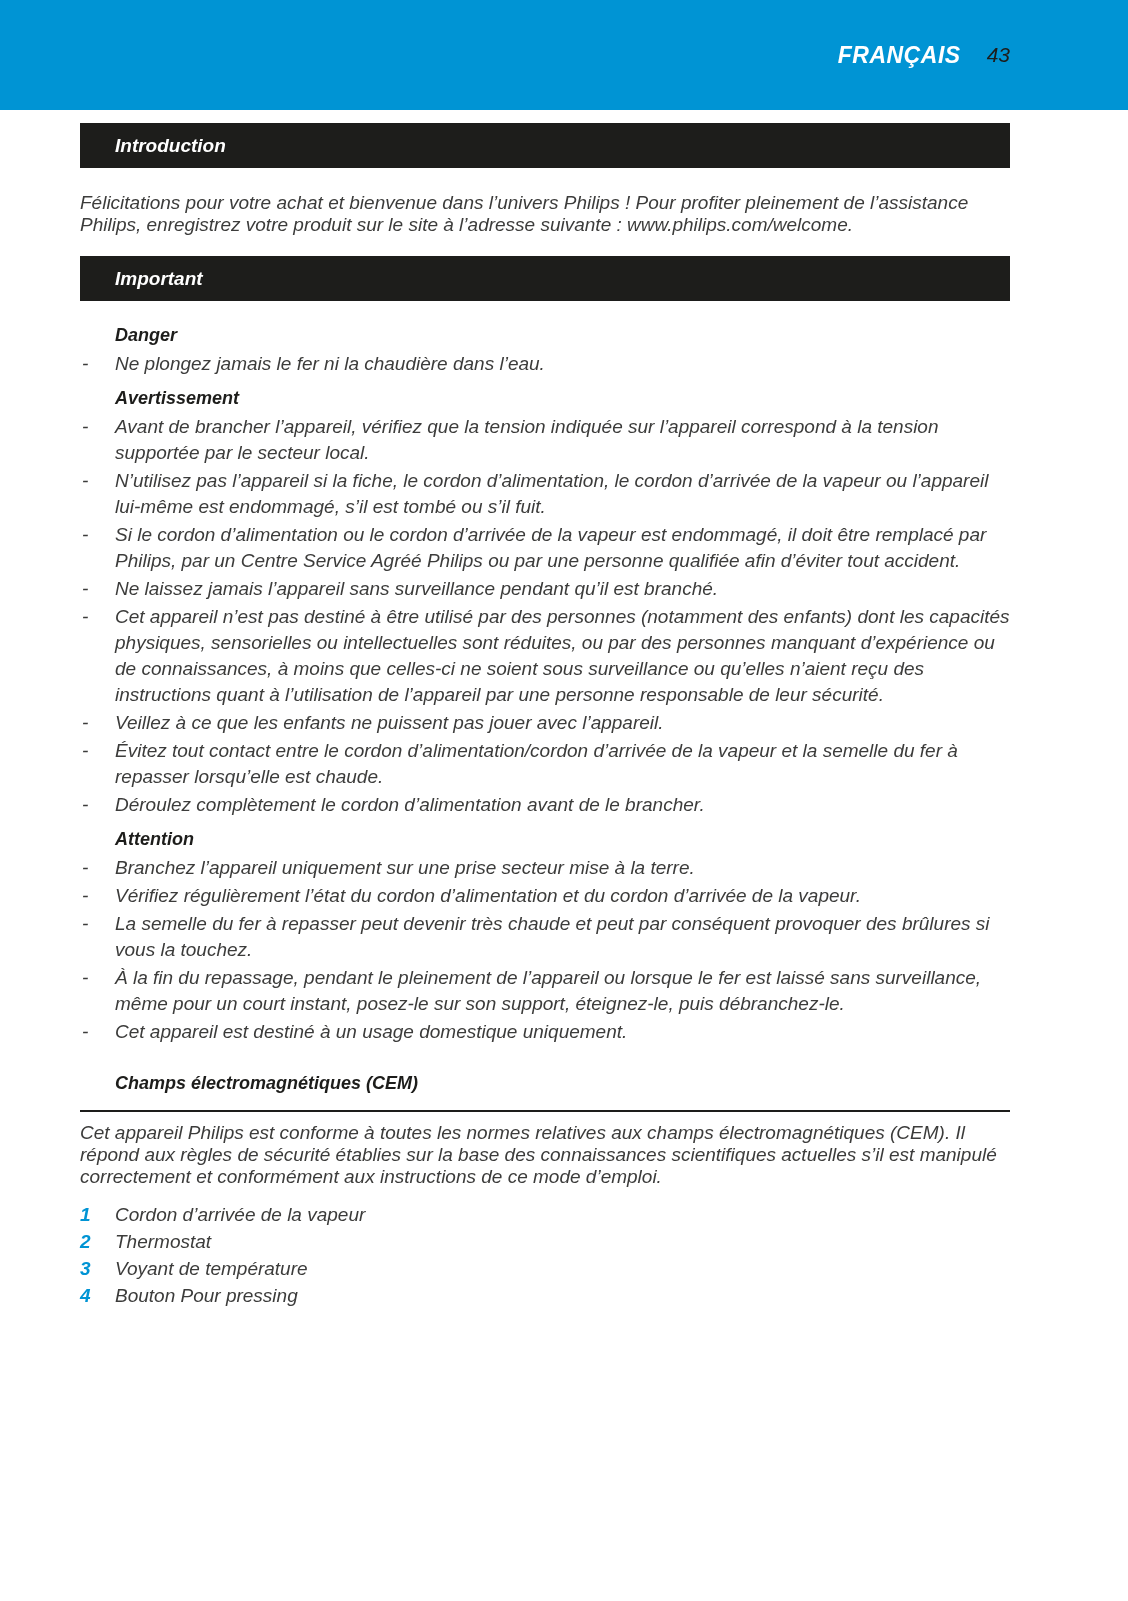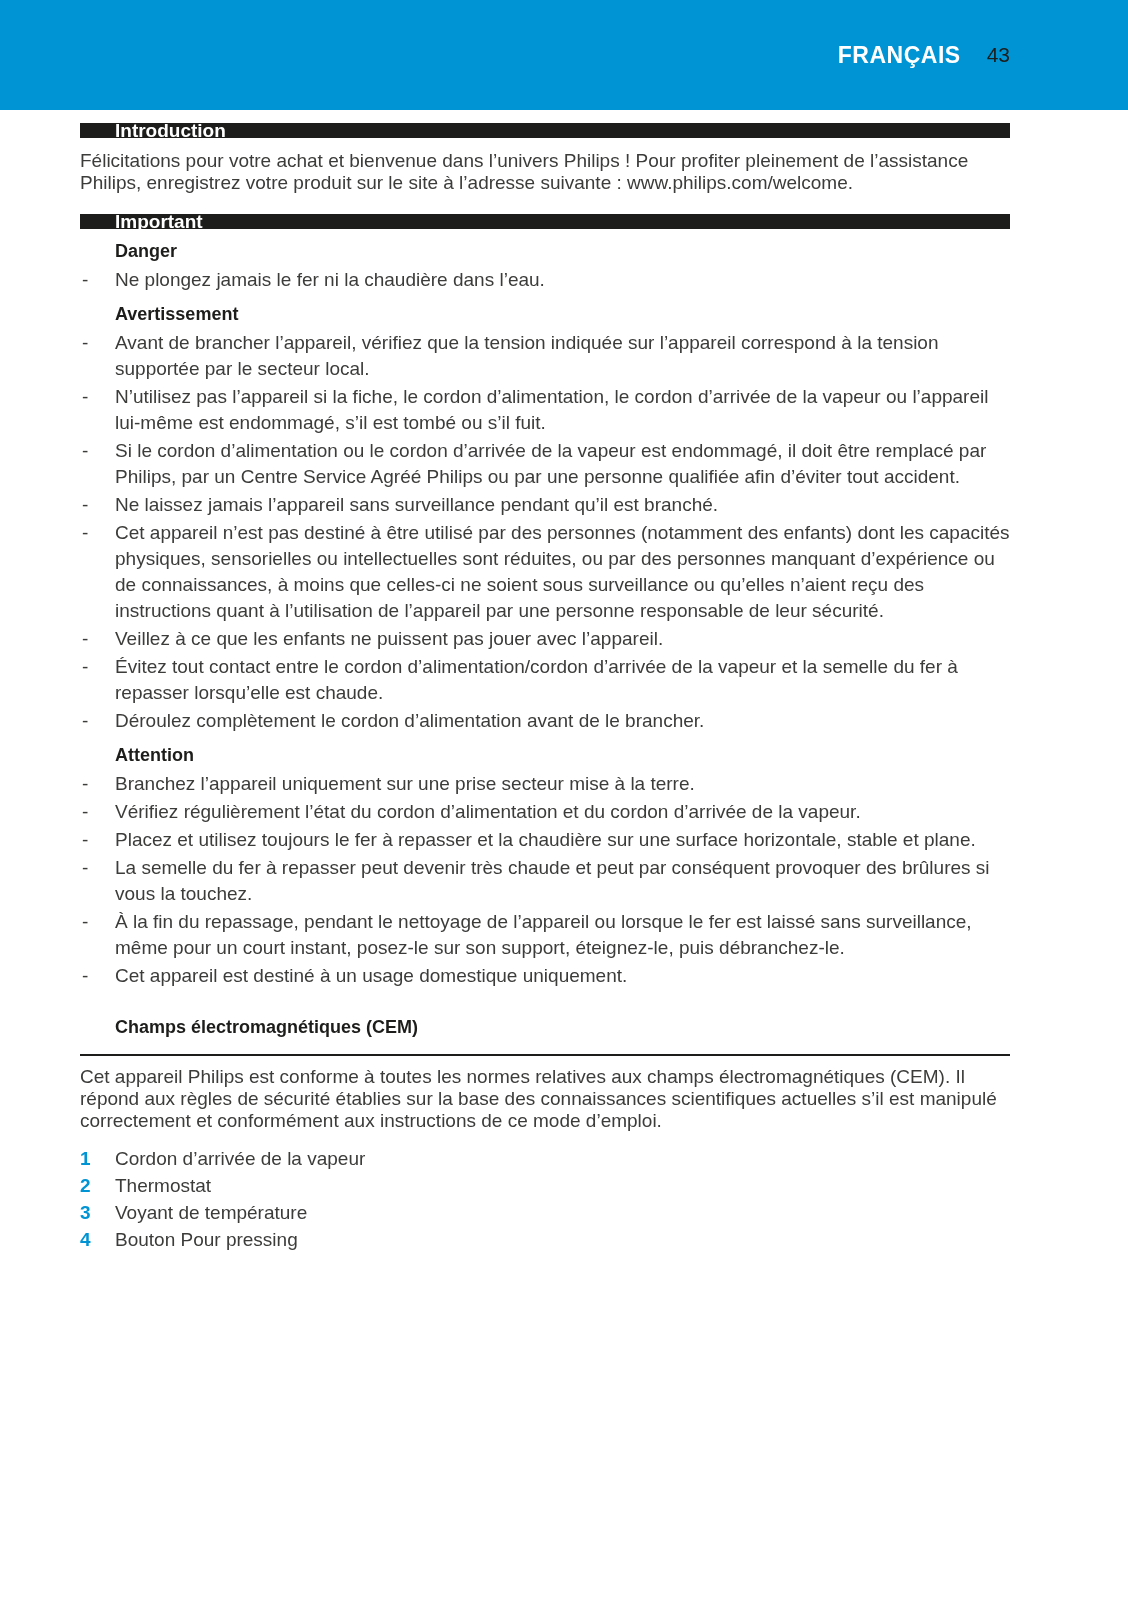--- a/index.html
+++ b/index.html
@@ -1,15 +1,15 @@
 <!DOCTYPE html>
 <html style="--blue: #0094d4; --bar_black: #1d1d1b; --body_text: #3c3c3b;"><head>
 <meta charset="utf-8">
 <style>
-  * { margin:0; padding:0; box-sizing:border-box; }
+  * { margin:0; padding:0; box-sizing:border-box;font-style:italic; }
   html,body { background:#ffffff; }
   body {
     font-family:"Liberation Sans", sans-serif;
     color:#3c3c3b;
   }
   .page {
     position:relative;
     width:1128px;
     height:1601px;
     overflow:hidden;
@@ -35,25 +35,25 @@
     font-size:21px;
   }
   .content {
     padding:13px 118px 0 80px;
   }
   .bar {
     background:var(--bar_black, #1d1d1b);
     color:#ffffff;
     font-weight:bold;
     font-size:19px;
-    height:15px;
+    height:45px;
     display:flex;
     align-items:center;
     padding-left:35px;
-    margin-bottom:12px;
+    margin-bottom:24px;
   }
   .bar.spaced { margin-top:20px; }
   .para {
     font-size:19px;
     line-height:22px;
     margin-bottom:13px;
   }
   .subheading {
     font-size:18px;
     font-weight:bold;
@@ -133,23 +133,22 @@
       <li>Cet appareil n’est pas destiné à être utilisé par des personnes (notamment des enfants) dont les capacités physiques, sensorielles ou intellectuelles sont réduites, ou par des personnes manquant d’expérience ou de connaissances, à moins que celles-ci ne soient sous surveillance ou qu’elles n’aient reçu des instructions quant à l’utilisation de l’appareil par une personne responsable de leur sécurité.</li>
       <li>Veillez à ce que les enfants ne puissent pas jouer avec l’appareil.</li>
       <li>Évitez tout contact entre le cordon d’alimentation/cordon d’arrivée de la vapeur et la semelle du fer à repasser lorsqu’elle est chaude.</li>
       <li>Déroulez complètement le cordon d’alimentation avant de le brancher.</li>
     </ul>
 
     <h3 class="subheading">Attention</h3>
     <ul class="dash-list">
       <li>Branchez l’appareil uniquement sur une prise secteur mise à la terre.</li>
       <li>Vérifiez régulièrement l’état du cordon d’alimentation et du cordon d’arrivée de la vapeur.</li>
-      <li>Placez et utilisez toujours le fer à repasser et la chaudière sur une surface horizontale, stable et plane.</li>
       <li>La semelle du fer à repasser peut devenir très chaude et peut par conséquent provoquer des brûlures si vous la touchez.</li>
-      <li>À la fin du repassage, pendant le nettoyage de l’appareil ou lorsque le fer est laissé sans surveillance, même pour un court instant, posez-le sur son support, éteignez-le, puis débranchez-le.</li>
+      <li>À la fin du repassage, pendant le pleinement de l’appareil ou lorsque le fer est laissé sans surveillance, même pour un court instant, posez-le sur son support, éteignez-le, puis débranchez-le.</li>
       <li>Cet appareil est destiné à un usage domestique uniquement.</li>
     </ul>
 
     <div class="cem-head-wrap">
       <h3 class="subheading">Champs électromagnétiques (CEM)</h3>
     </div>
     <p class="para">Cet appareil Philips est conforme à toutes les normes relatives aux champs électromagnétiques (CEM). Il répond aux règles de sécurité établies sur la base des connaissances scientifiques actuelles s’il est manipulé correctement et conformément aux instructions de ce mode d’emploi.</p>
 
     <ul class="desc-list">
       <li>

